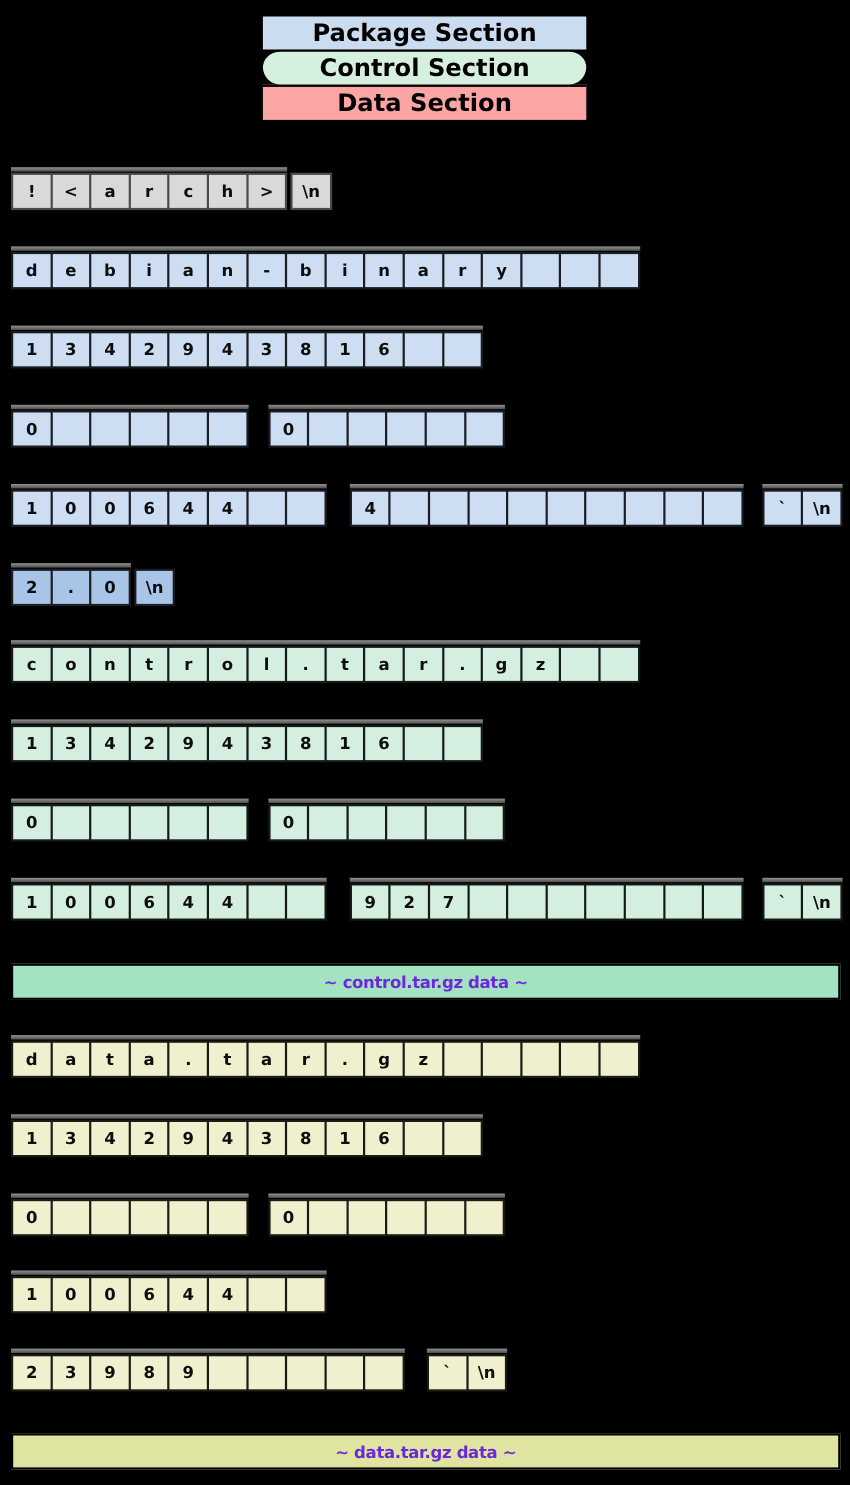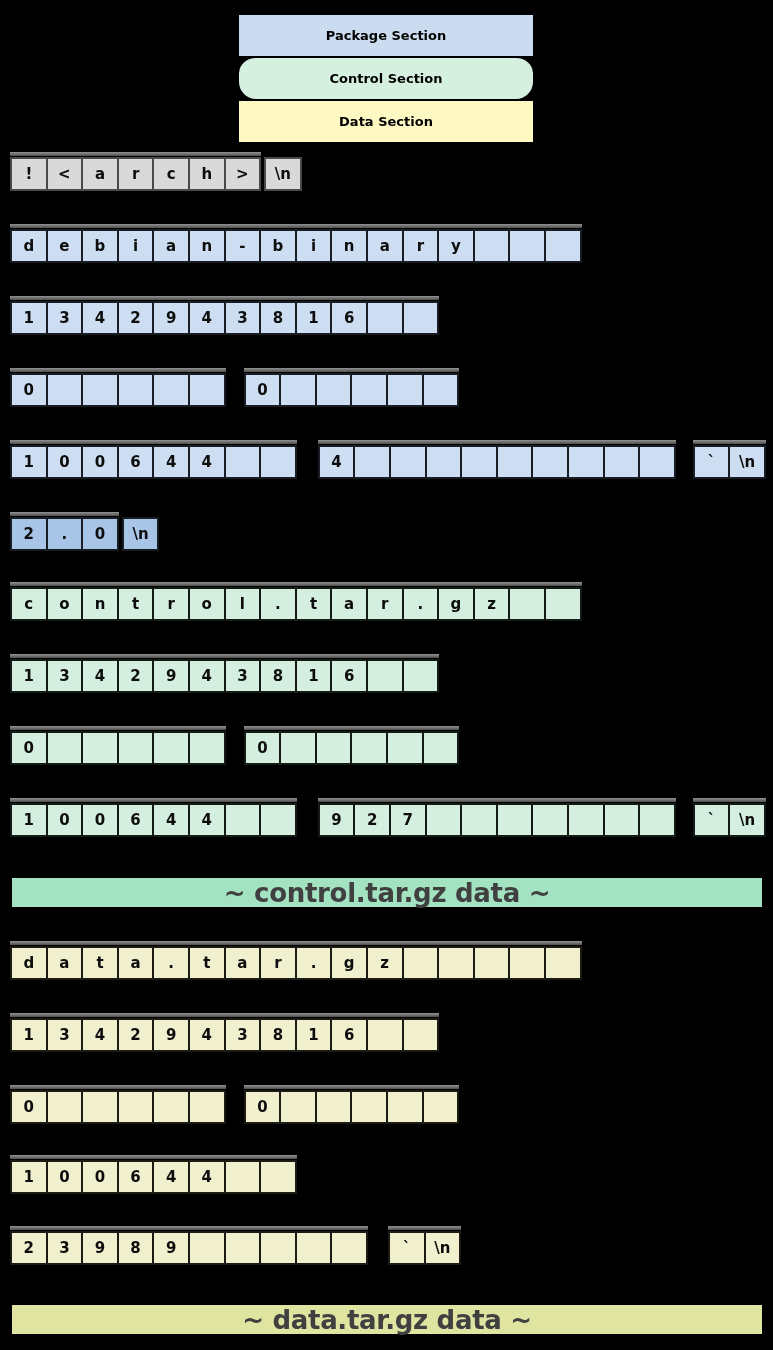--- a/index.html
+++ b/index.html
@@ -1,50 +1,50 @@
 <!DOCTYPE html>
 <html><head>
 <meta charset="utf-8">
 <style>
   html,body{margin:0;padding:0}
   body{
     width:773px;height:1350px;background:#000;position:relative;
     font-family:"DejaVu Sans","Liberation Sans",sans-serif;overflow:hidden;
   }
   #legend{position:absolute;left:237px;top:13px;width:294px;border:2px solid #000;background:#000}
-  .legend-item{height:41px;display:flex;align-items:center;justify-content:center;
-    font-weight:bold;font-size:13px;color:#000;border-top:2px solid #000}
+  .legend-item{height:30px;display:flex;align-items:center;justify-content:center;
+    font-weight:bold;font-size:22px;color:#000;border-top:2px solid #000}
   .legend-item:first-child{border-top:none}
 
   .row{position:absolute;left:10px;display:flex;align-items:flex-start}
   .group{display:flex;flex-direction:column}
   .overline{height:4px;background:linear-gradient(#929292,#4e4e4e);margin-bottom:1px}
   .overline.hide{visibility:hidden}
   .cells{display:grid;grid-auto-flow:column;grid-auto-columns:33.6px;gap:2px;padding:2px}
   .cell{height:30px;display:flex;align-items:center;justify-content:center;
     font-weight:bold;font-size:15px;color:#0d0d0d;white-space:pre}
 
   .t-gray .cells{background:#4a4a4a}     .t-gray .cell{background:#d9d9d9}
   .t-package .cells{background:#1a1c23}  .t-package .cell{background:#cddef2}
   .t-package2 .cells{background:#1a1c23} .t-package2 .cell{background:#a8c4e6}
   .t-control .cells{background:#141b17}  .t-control .cell{background:#d4efdf}
   .t-data .cells{background:#1b1b13}     .t-data .cell{background:#f0f0cf}
 
   .bar{width:750px;height:29px;border:2px solid #000;display:flex;align-items:center;justify-content:center;
-    font-weight:bold;font-size:26px;letter-spacing:-0.3px;color:#404040}
+    font-weight:bold;font-size:15px;letter-spacing:-0.3px;color:#6d28d9}
   .t-controlbar .bar{background:#a3e3c2}
   .t-databar .bar{background:#dfe4a0}
 </style>
 </head>
 <body>
 
 <div id="legend">
   <div class="legend-item" style="background: rgb(204, 220, 240);">Package Section</div>
   <div class="legend-item" style="background: rgb(214, 240, 224); border-radius: 17px;">Control Section</div>
-  <div class="legend-item" style="background: #fef9c3;">Data Section</div>
+  <div class="legend-item" style="background: #fca5a5;">Data Section</div>
 </div>
 
 <div id="diagram">
     <div class="row t-gray" style="top: 152px;">
       <div class="group">
         <div class="overline"></div>
         <div class="cells">
           <div class="cell">!</div>
           <div class="cell">&lt;</div>
           <div class="cell">a</div>

